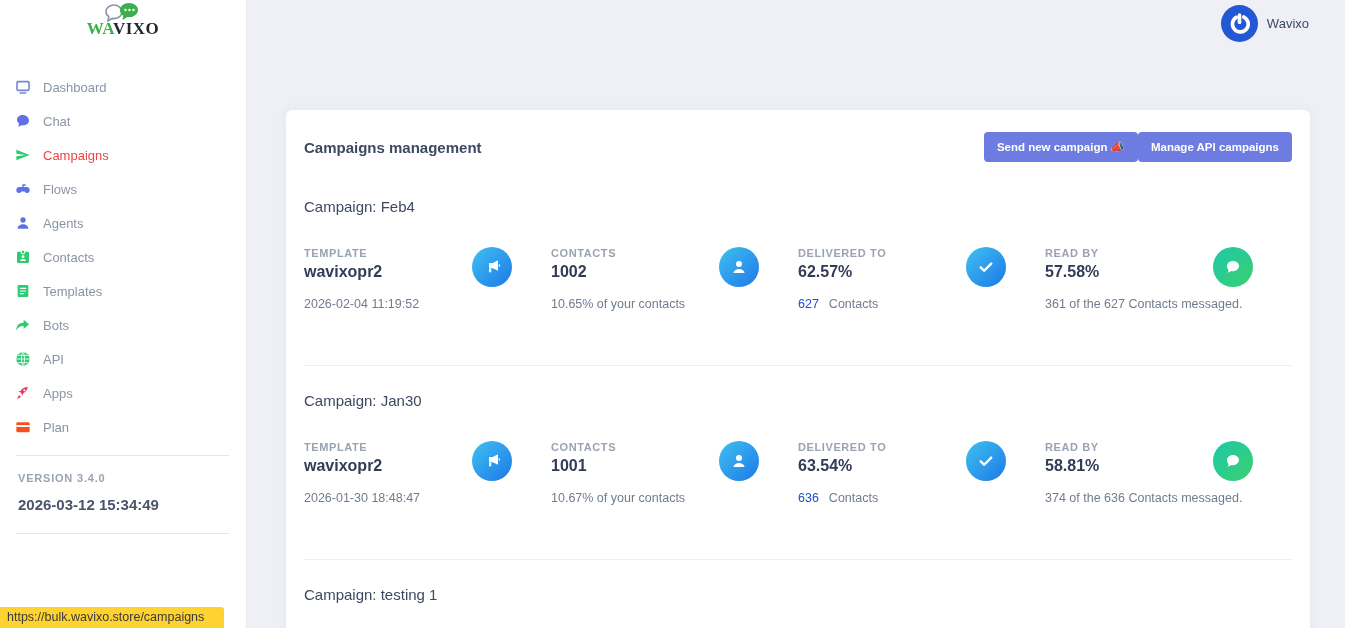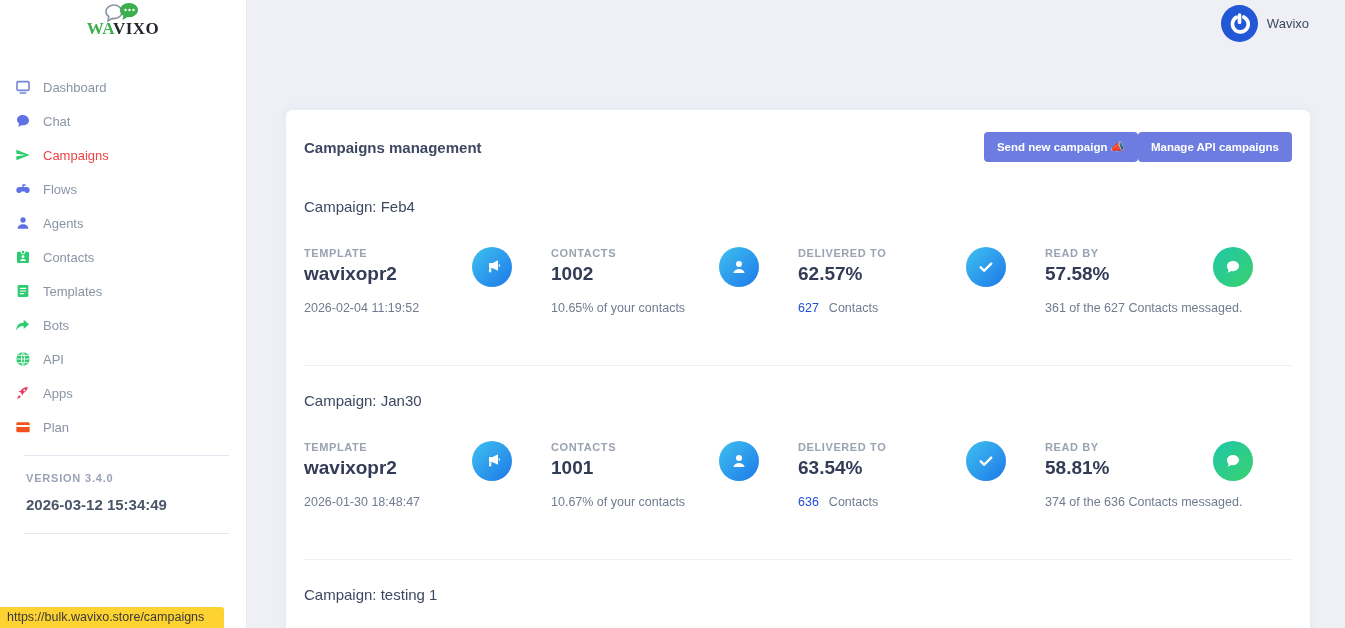--- a/index.html
+++ b/index.html
@@ -38,21 +38,21 @@
   .nav-label { font-size:13px; color:#8a94a6; }
   .nav-item.active .nav-label { color:#ef4444; }
 
   .ic-indigo { color:#5f71e4; }
   .ic-indigo-lt { color:#7585d8; }
   .ic-green { color:#2ecc71; }
   .ic-red { color:#e8355e; }
   .ic-orange { color:#f4511e; }
 
   .version-block {
-    position:absolute; left:24px; right:17px; top:455px;
+    position:absolute; left:16px; right:17px; top:455px;
     border-top:1px solid #e2e6ee; border-bottom:1px solid #e2e6ee;
     padding:16px 0 20px 2px;
   }
   .version-label {
     font-size:11px; font-weight:bold; color:#9aa3b5; letter-spacing:0.8px;
   }
   .version-date { font-size:15px; color:#4a5568; margin-top:12px; font-weight:bold; }
 
   
   .profile {
@@ -88,21 +88,21 @@
 
   .campaign-section { padding:26px 0 10px 0; border-bottom:1px solid #edf0f5; }
   .campaign-section:last-child { border-bottom:none; }
   .campaign-title { font-size:15px; color:#3d4862; margin-bottom:32px; }
 
   .stats-row { display:grid; grid-template-columns:repeat(4,1fr); padding-bottom:36px; }
   .stat { position:relative; min-height:72px; }
   .stat-label {
     font-size:11px; font-weight:bold; color:#9aa3b2; letter-spacing:0.6px;
   }
-  .stat-value { font-size:19px; font-weight:bold; color:#333c56; margin-top:4px; }
+  .stat-value { font-size:16px; font-weight:bold; color:#333c56; margin-top:4px; }
   .stat-sub { font-size:12.5px; color:#707c8f; margin-top:16px; }
   .stat-sub .count-green { color:#1d4ed8; margin-right:10px;text-align:center; }
 
   .stat-icon {
     position:absolute; top:0; right:39px; width:40px; height:40px;
     border-radius:50%; display:flex; align-items:center; justify-content:center;
   }
   .stat-icon svg { width:18px; height:18px; }
   .grad-blue  { background:linear-gradient(135deg,#3fc1f0 0%,#1d78e8 100%); }
   .grad-green { background:linear-gradient(135deg,#1fc8a9 0%,#3ad06e 100%); }

